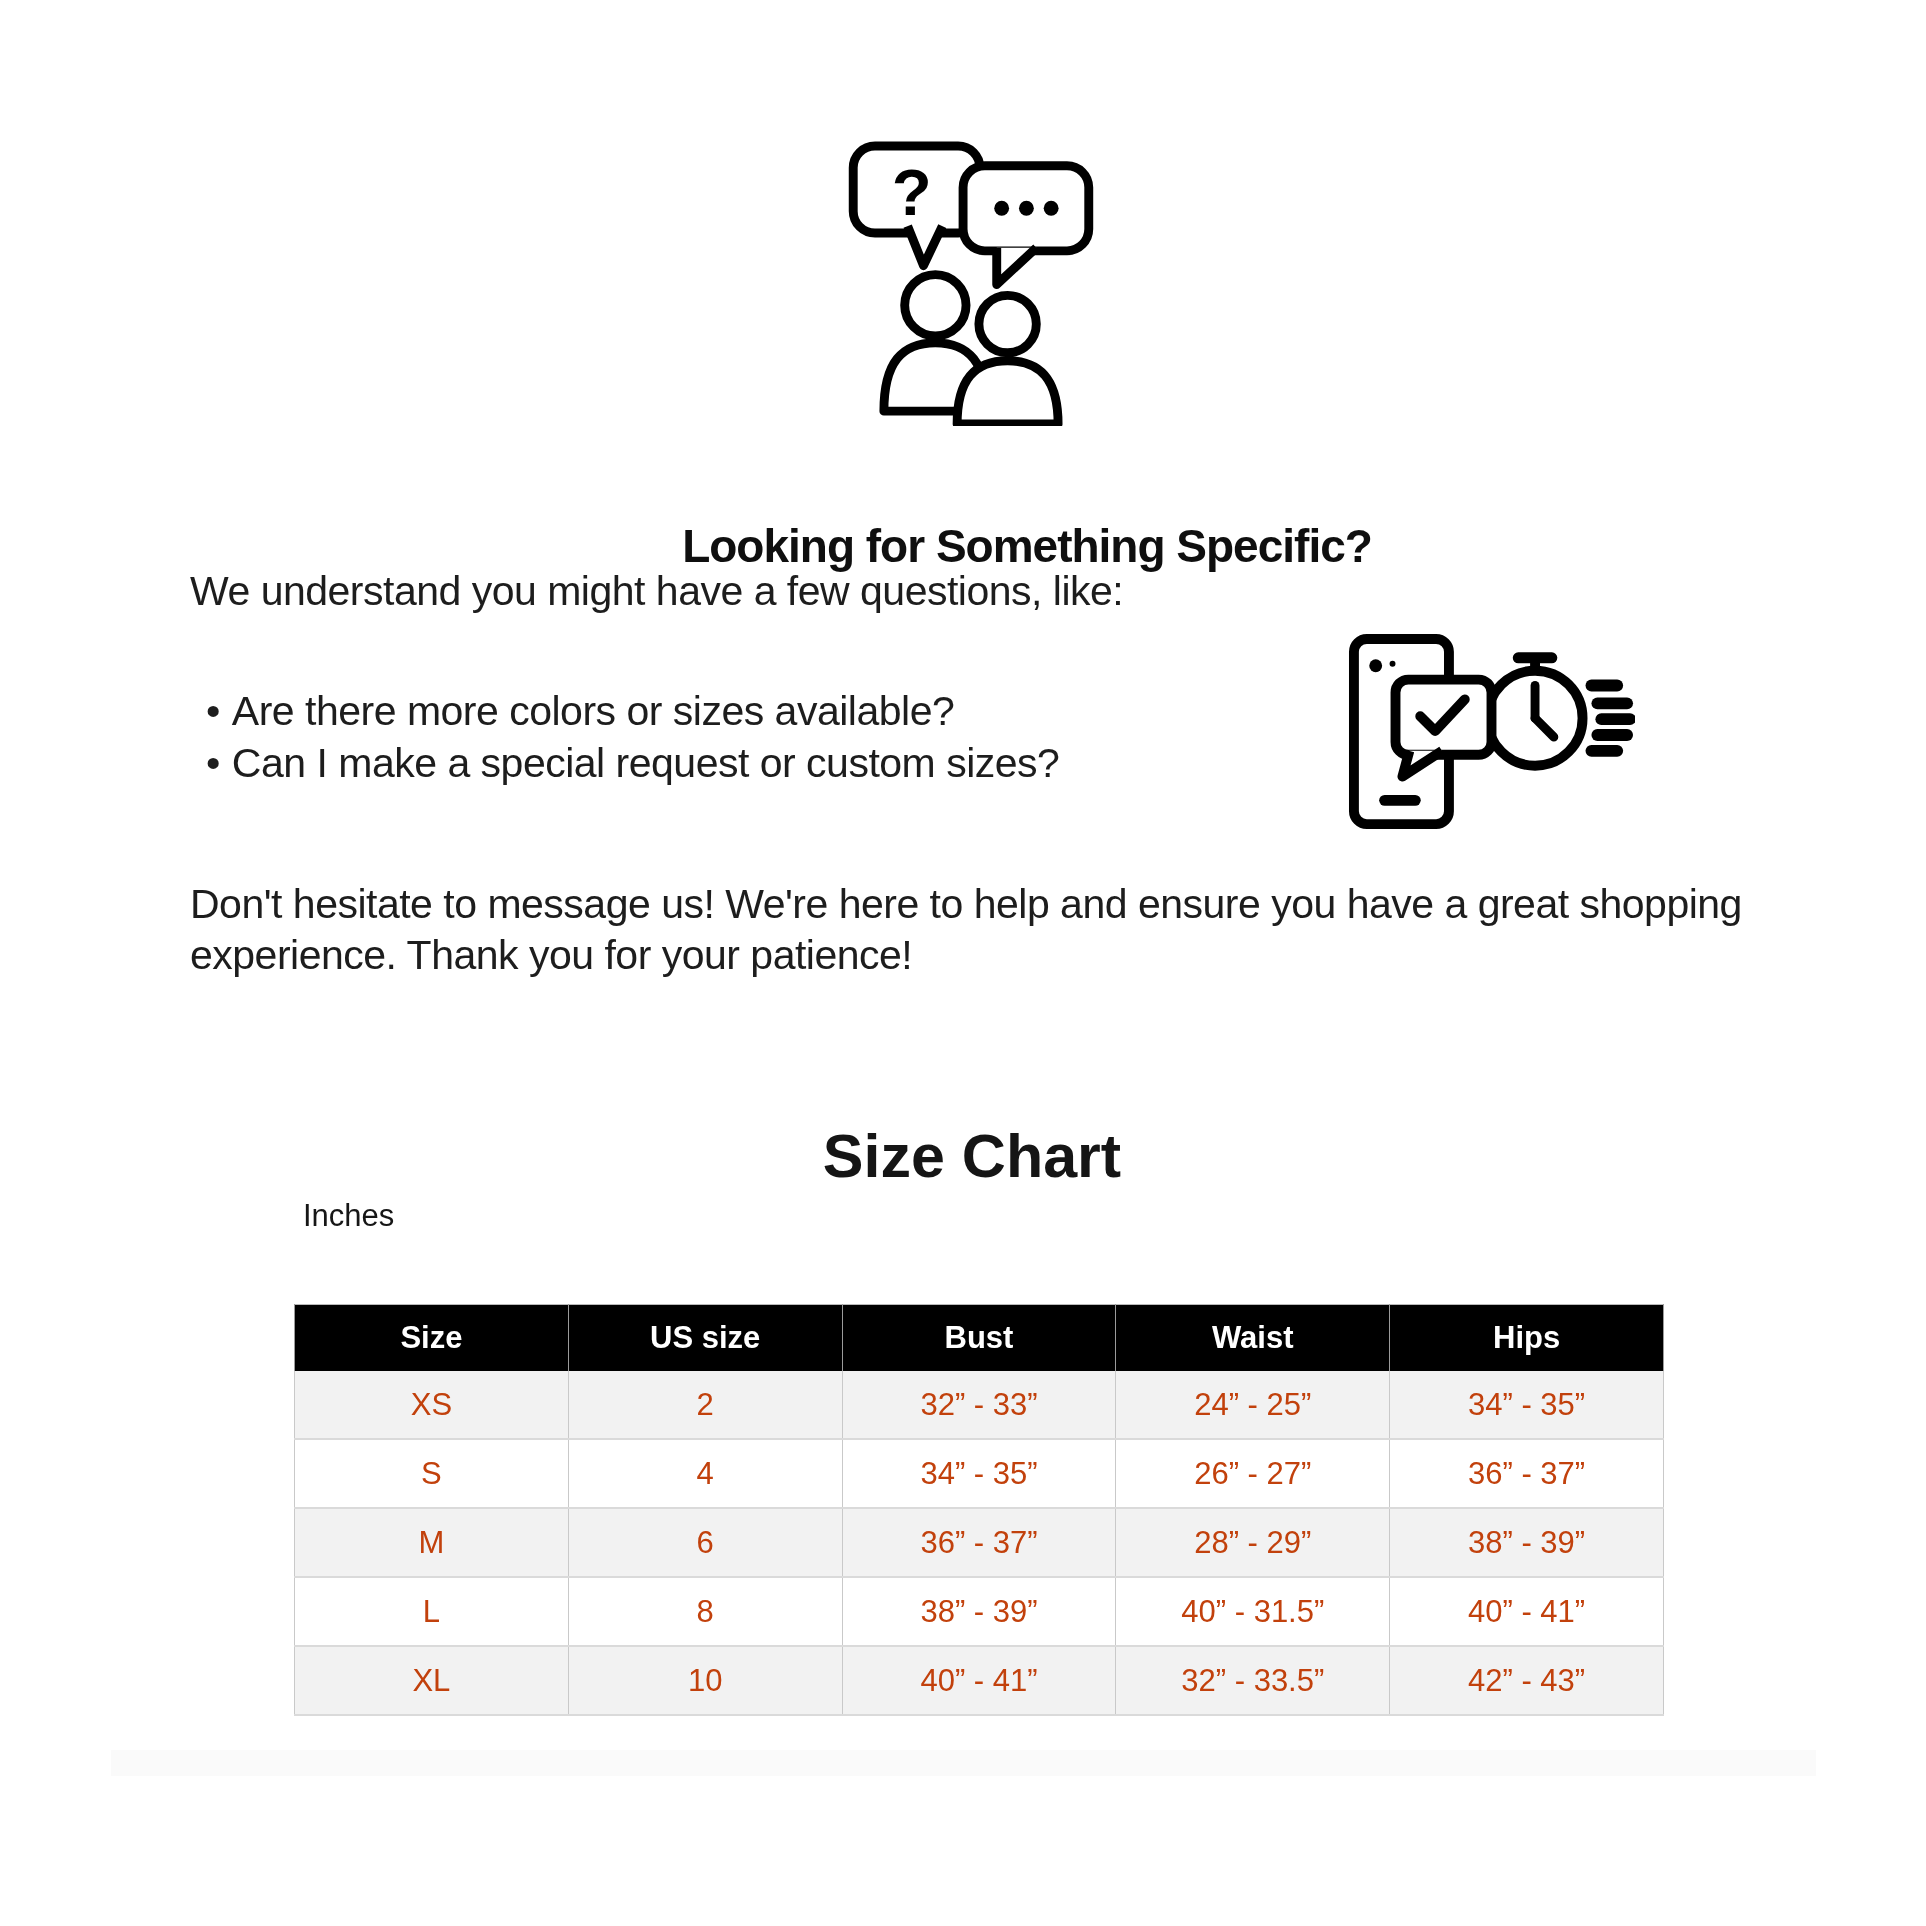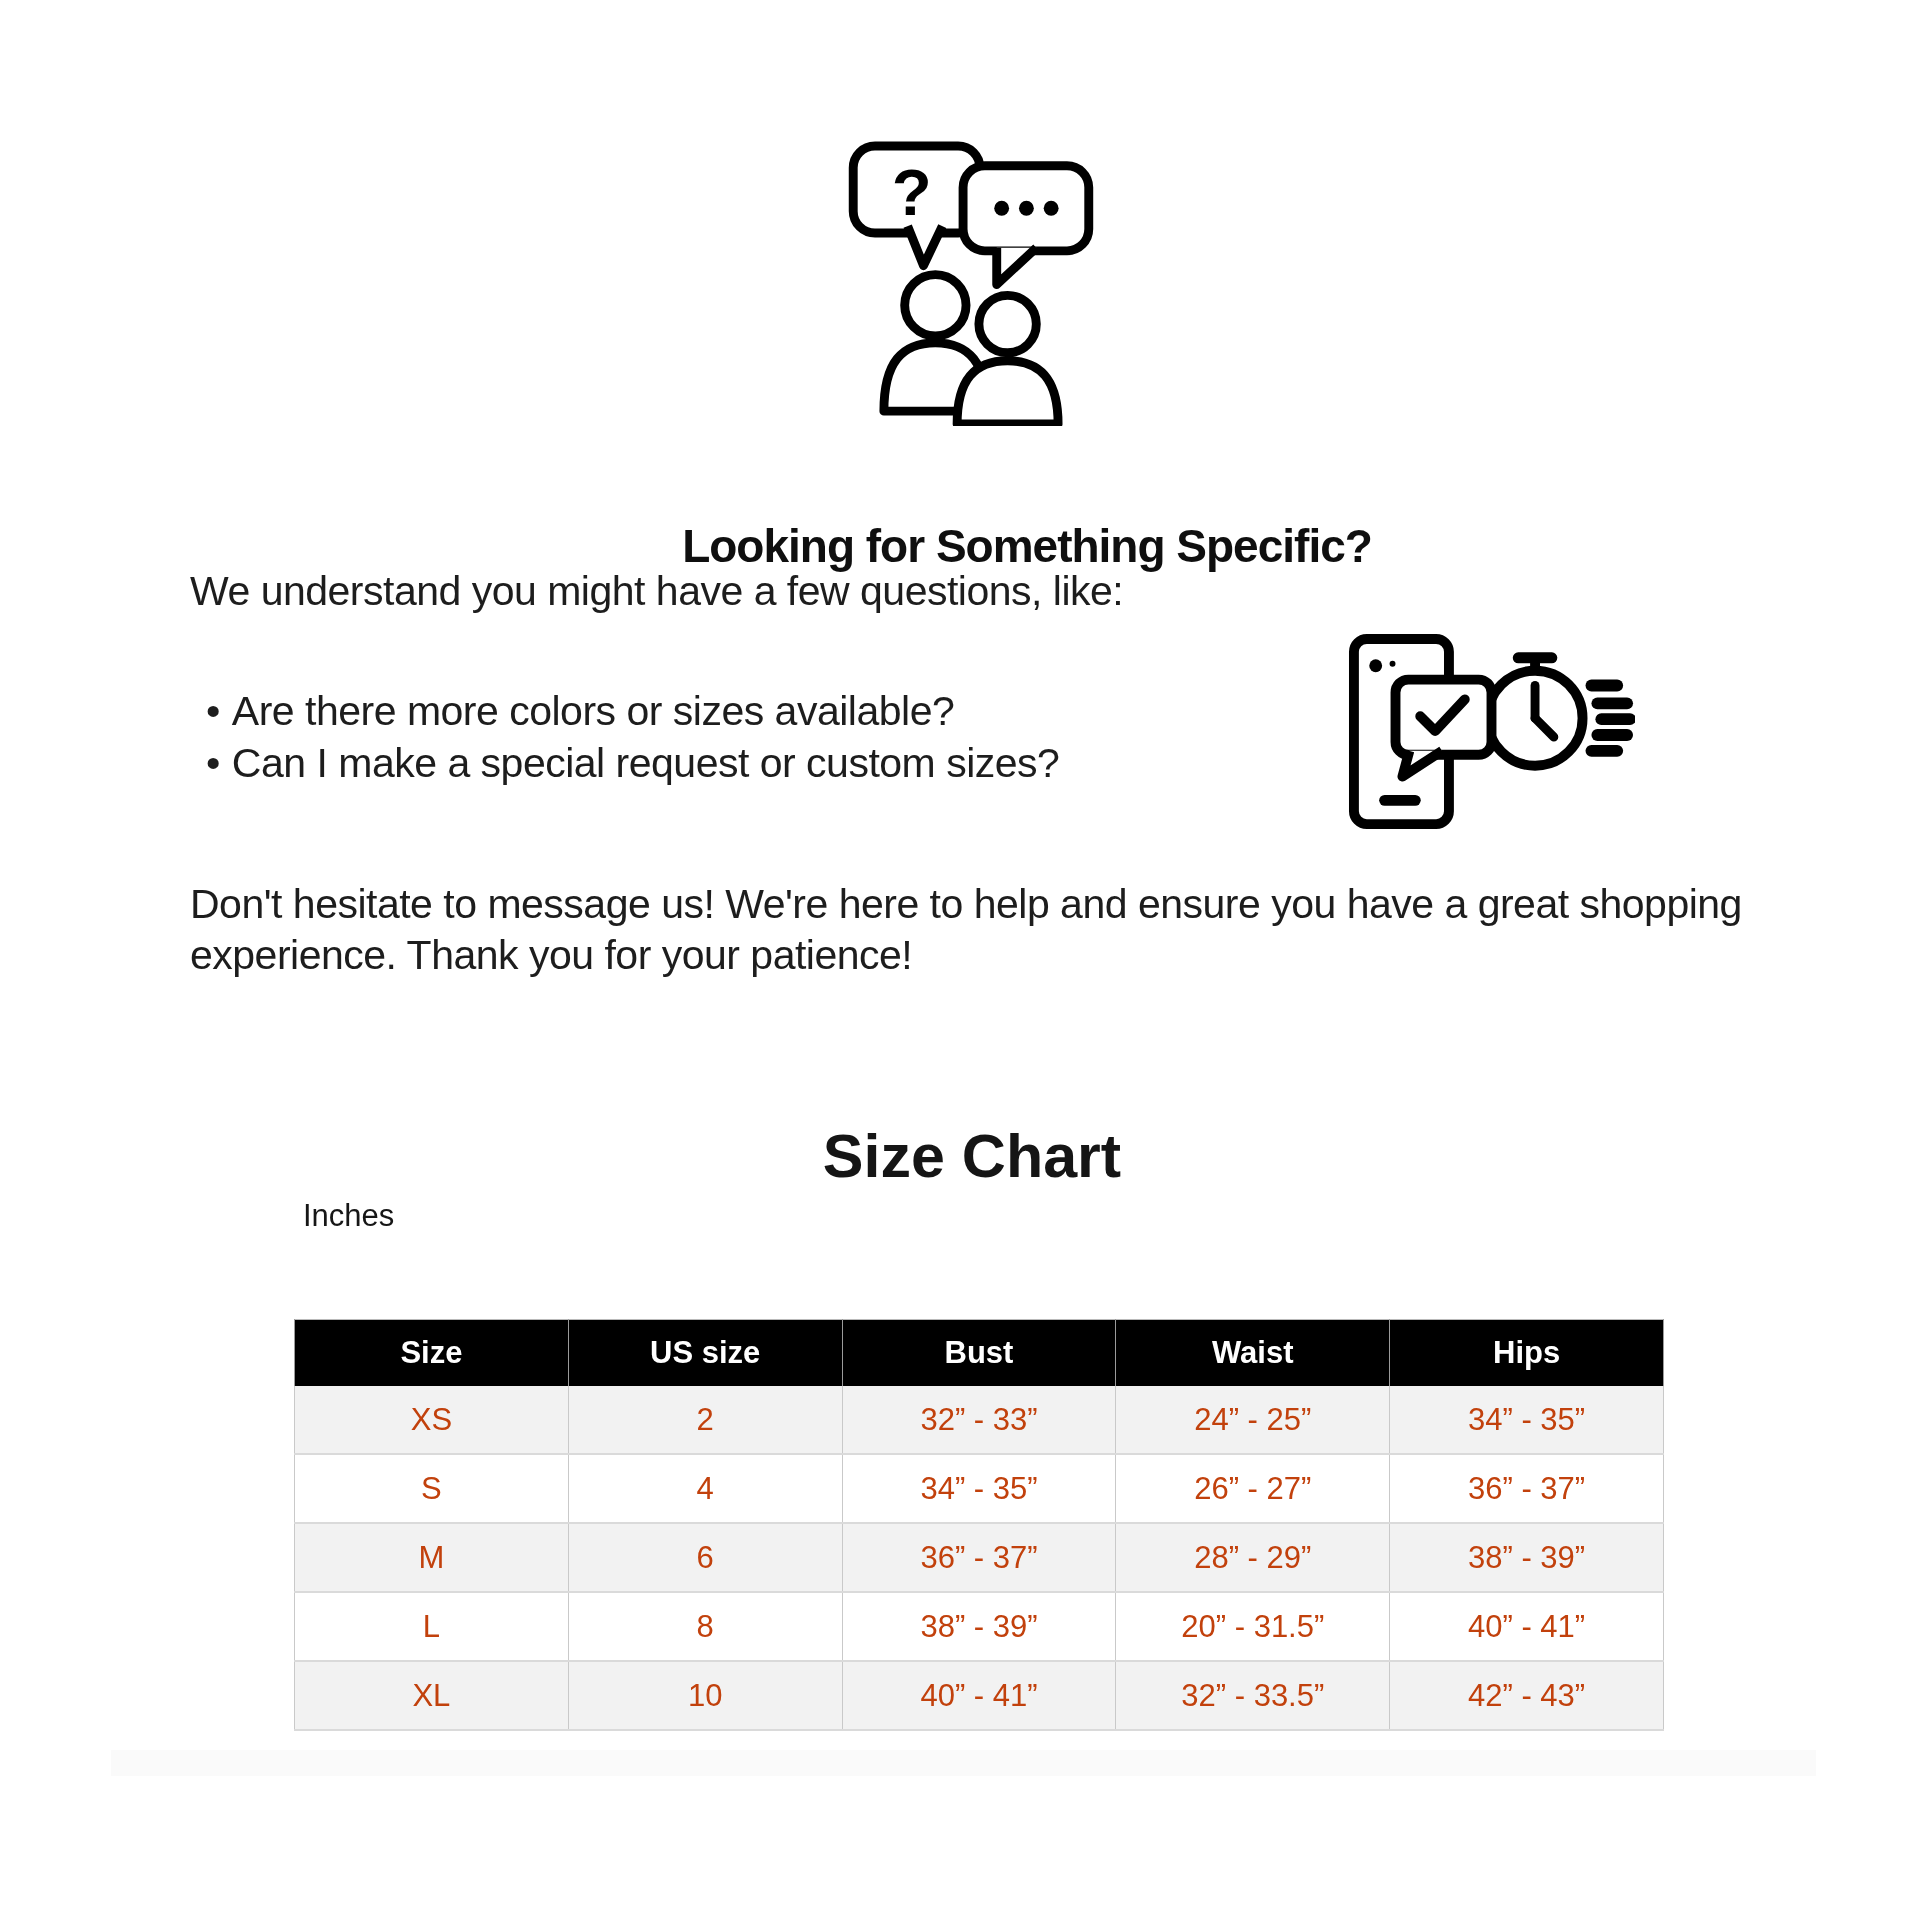--- a/index.html
+++ b/index.html
@@ -146,21 +146,21 @@
     <path d="M62,118 L55,144 L95,118" fill="#ffffff" stroke="#000000" stroke-width="10" stroke-linejoin="round"></path>
     <path d="M73,83 L88,98 L118,66" fill="none" stroke="#000000" stroke-width="10" stroke-linecap="round" stroke-linejoin="round"></path>
   </svg>
 
   <div class="abs bodytext closing" style="left:190px; top:879px;">Don't hesitate to message us! We're here to help and ensure you have a great shopping experience. Thank you for your patience!</div>
 
   <div class="abs sc-title" style="left:972px; top:1121px;">Size Chart</div>
 
   <div class="abs units" style="left:303px; top:1198px;">Inches</div>
 
-  <table class="abs size" style="left:294px; top:1304px;margin-top:15px;">
+  <table class="abs size" style="left:294px; top:1304px;">
     <thead>
       <tr>
           <th>Size</th>
           <th>US size</th>
           <th>Bust</th>
           <th>Waist</th>
           <th>Hips</th>
         </tr>
     </thead>
     <tbody>
@@ -182,21 +182,21 @@
           <td>M</td>
           <td>6</td>
           <td>36” - 37”</td>
           <td>28” - 29”</td>
           <td>38” - 39”</td>
         </tr>
         <tr>
           <td>L</td>
           <td>8</td>
           <td>38” - 39”</td>
-          <td>20” - 31.5”</td>
+          <td>40” - 31.5”</td>
           <td>40” - 41”</td>
         </tr>
         <tr class="alt">
           <td>XL</td>
           <td>10</td>
           <td>40” - 41”</td>
           <td>32” - 33.5”</td>
           <td>42” - 43”</td>
         </tr>
       </tbody>

